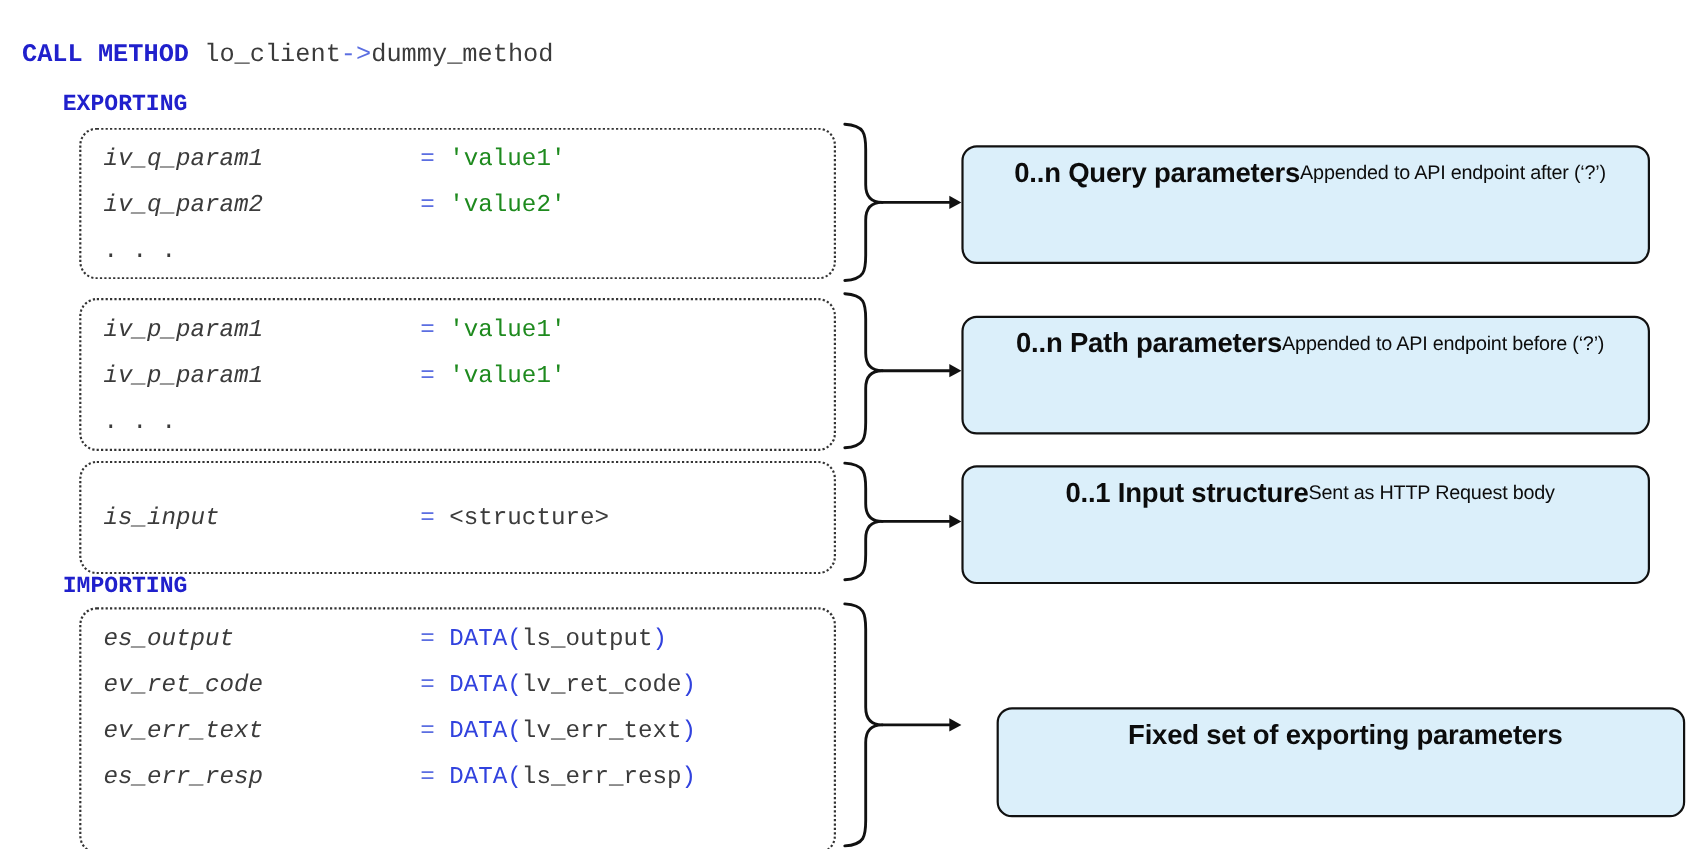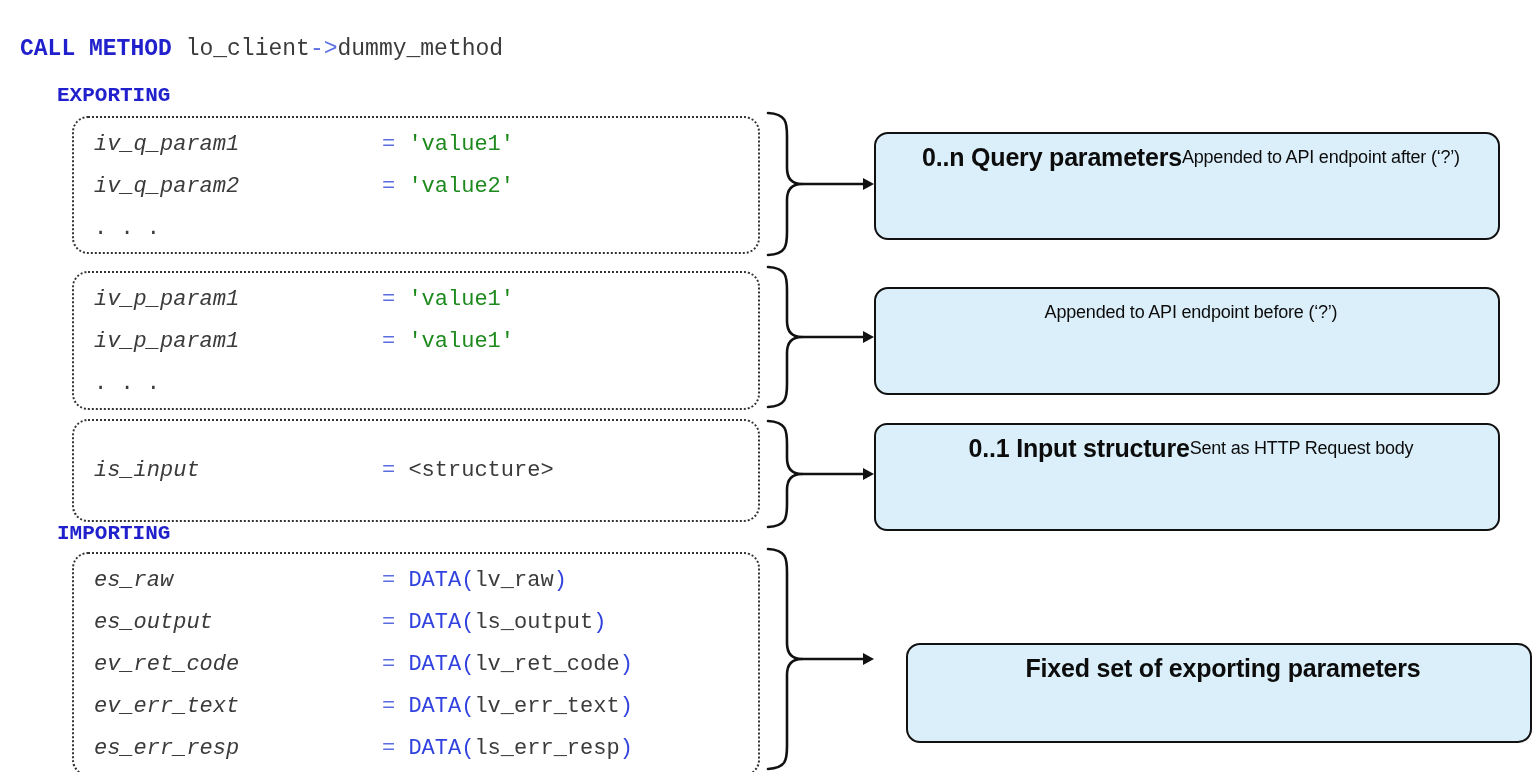--- a/index.html
+++ b/index.html
@@ -64,21 +64,20 @@
       <div class="code-row"><span class="c-name">iv_p_param1</span><span class="c-op">= </span><span class="c-str">'value1'</span></div>
       <div class="code-row"><span class="c-plain">. . .</span></div>
     </div>
   <div class="code-box v-center" style="top:419px;height:99px;">
       <div class="code-row"><span class="c-name">is_input</span><span class="c-op">= </span><span class="c-plain">&lt;structure&gt;</span></div>
     </div>
 
   <div class="section-label" style="top:522px;">IMPORTING</div>
 
   <div class="code-box" style="top:552px;height:214px;">
-      <div class="code-row"><span class="c-name">es_raw</span><span class="c-op">= </span><span class="c-kw2">DATA(</span><span class="c-plain">lv_raw</span><span class="c-kw2">)</span></div>
       <div class="code-row"><span class="c-name">es_output</span><span class="c-op">= </span><span class="c-kw2">DATA(</span><span class="c-plain">ls_output</span><span class="c-kw2">)</span></div>
       <div class="code-row"><span class="c-name">ev_ret_code</span><span class="c-op">= </span><span class="c-kw2">DATA(</span><span class="c-plain">lv_ret_code</span><span class="c-kw2">)</span></div>
       <div class="code-row"><span class="c-name">ev_err_text</span><span class="c-op">= </span><span class="c-kw2">DATA(</span><span class="c-plain">lv_err_text</span><span class="c-kw2">)</span></div>
       <div class="code-row"><span class="c-name">es_err_resp</span><span class="c-op">= </span><span class="c-kw2">DATA(</span><span class="c-plain">ls_err_resp</span><span class="c-kw2">)</span></div>
     </div>
 
   <svg class="brace" style="top:110px;" width="114" height="148" viewBox="0 0 114 148">
       <path class="brace-path" d="M 8,3 C 26,4 27,12 27,26 L 27,58 C 27,68 31,74 42,74 C 31,74 27,80 27,90 L 27,122 C 27,136 26,144 8,145"></path>
       <line class="arrow-line" x1="42" y1="74" x2="103" y2="74"></line>
       <polygon class="arrow-head" points="103,68 114,74 103,80"></polygon>
@@ -97,23 +96,24 @@
       <path class="brace-path" d="M 8,3 C 26,4 27,12 27,26 L 27,97 C 27,107 31,113 42,113 C 31,113 27,119 27,129 L 27,200 C 27,214 26,222 8,223"></path>
       <line class="arrow-line" x1="42" y1="113" x2="103" y2="113"></line>
       <polygon class="arrow-head" points="103,107 114,113 103,119"></polygon>
     </svg>
 
   <div class="callout" style="top:132px;height:108px;">
     <div class="callout-title">0..n Query parameters</div>
     <div class="callout-body">Appended to API endpoint after (‘?’)</div>
   </div>
   <div class="callout" style="top:287px;height:108px;">
+    <div class="callout-title">0..n Path parameters</div>
     <div class="callout-body">Appended to API endpoint before (‘?’)</div>
   </div>
-  <div class="callout" style="top:423px;height:108px;border-radius:13px;">
+  <div class="callout" style="top:423px;height:108px;">
     <div class="callout-title">0..1 Input structure</div>
     <div class="callout-body">Sent as HTTP Request body</div>
   </div>
   <div class="callout" style="top:643px;height:100px;margin-left:32px;">
     <div class="callout-title">Fixed set of exporting parameters</div>
 
   </div>
 
 </div>
 

